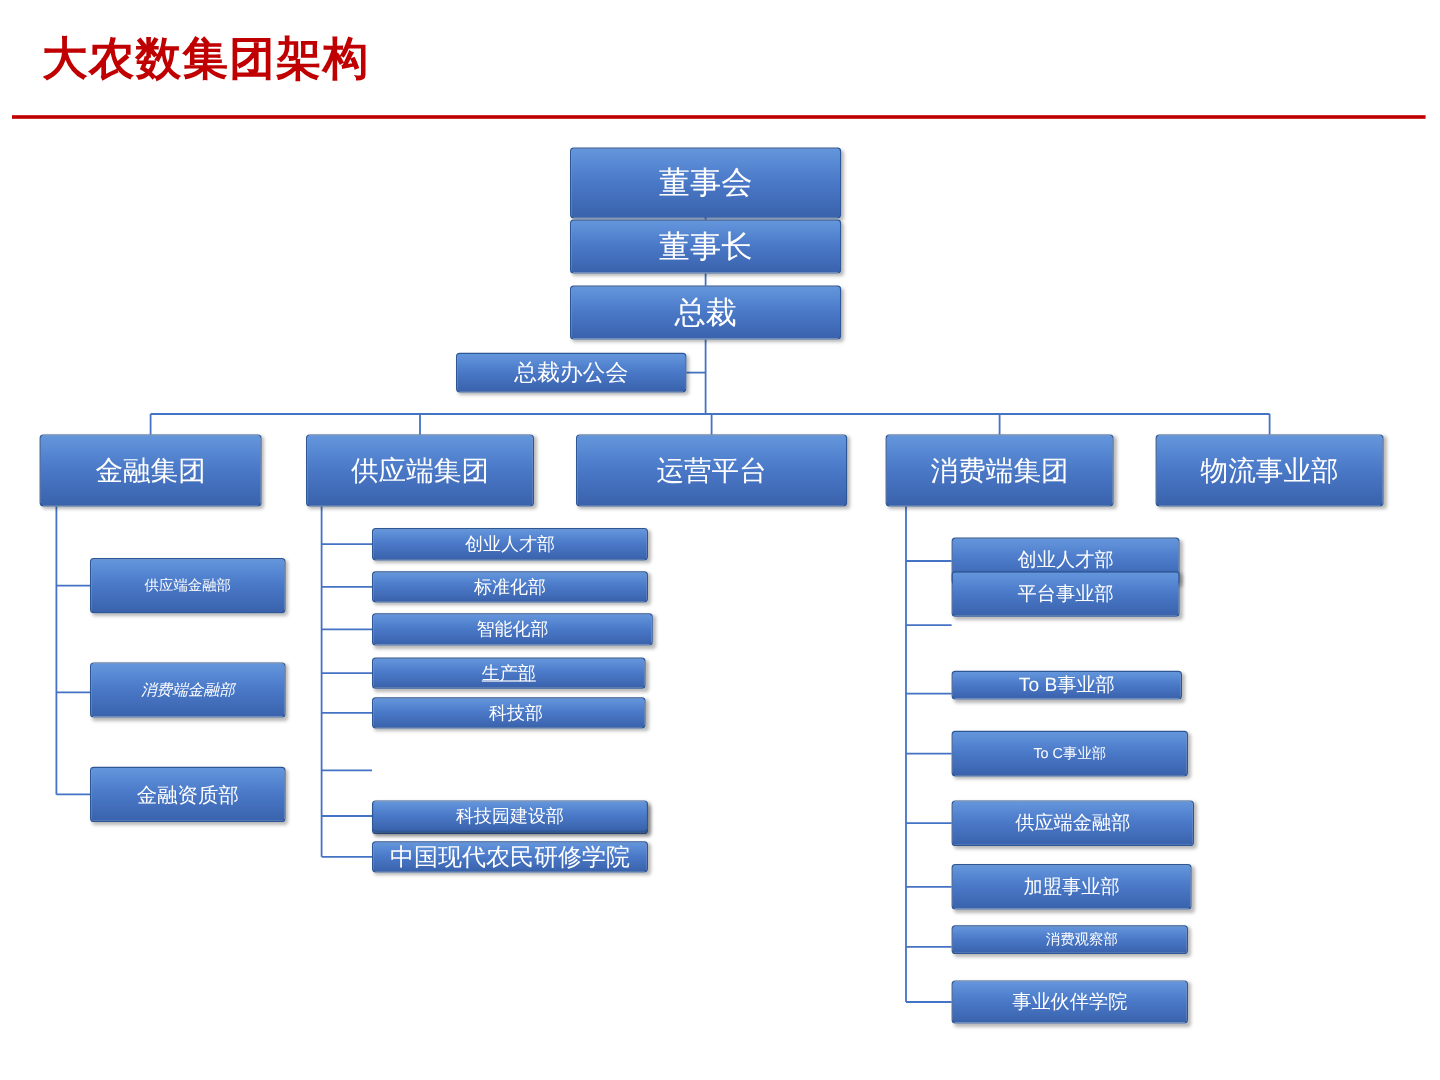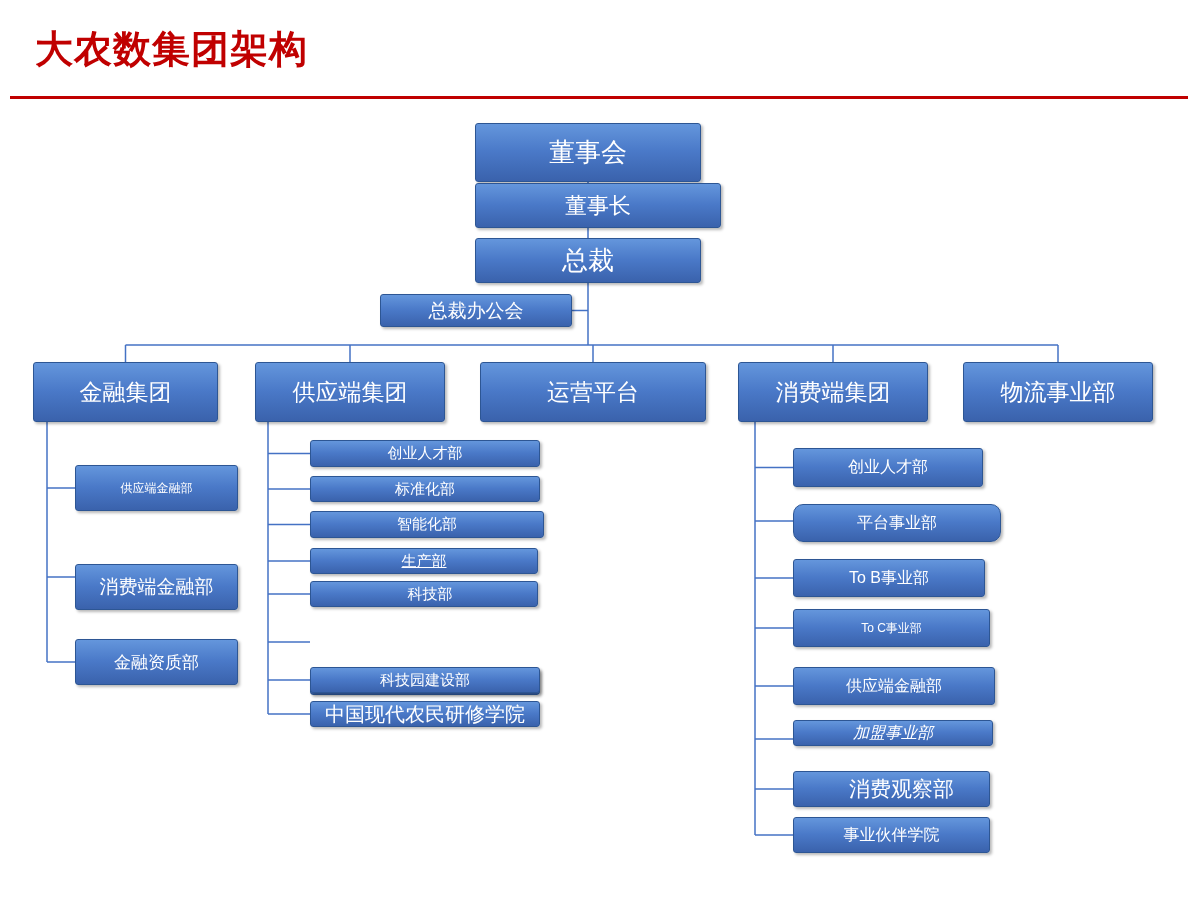--- a/index.html
+++ b/index.html
@@ -81,21 +81,21 @@
       <line x1="755" y1="628" x2="793" y2="628" stroke="#4472C4" stroke-width="1.5"></line>
       <line x1="755" y1="686" x2="793" y2="686" stroke="#4472C4" stroke-width="1.5"></line>
       <line x1="755" y1="739" x2="793" y2="739" stroke="#4472C4" stroke-width="1.5"></line>
       <line x1="755" y1="789" x2="793" y2="789" stroke="#4472C4" stroke-width="1.5"></line>
       <line x1="755" y1="835" x2="793" y2="835" stroke="#4472C4" stroke-width="1.5"></line>
     </svg>
   <div id="nodes-layer">
       <div class="org-node" style="left: 475px; top: 123px; width: 226px; height: 59px; font-size: 26px;">
         <span>董事会</span>
       </div>
-      <div class="org-node" style="left: 475px; top: 183px; width: 246px; height: 45px; font-size: 22px;">
+      <div class="org-node" style="left: 475px; top: 183px; width: 226px; height: 45px; font-size: 26px;">
         <span>董事长</span>
       </div>
       <div class="org-node" style="left: 475px; top: 238px; width: 226px; height: 45px; font-size: 26px;">
         <span>总裁</span>
       </div>
       <div class="org-node" style="left: 380px; top: 294px; width: 192px; height: 33px; font-size: 19px;">
         <span>总裁办公会</span>
       </div>
       <div class="org-node" style="left: 33px; top: 362px; width: 185px; height: 60px; font-size: 23px;">
         <span>金融集团</span>
@@ -108,21 +108,21 @@
       </div>
       <div class="org-node" style="left: 738px; top: 362px; width: 190px; height: 60px; font-size: 23px;">
         <span>消费端集团</span>
       </div>
       <div class="org-node" style="left: 963px; top: 362px; width: 190px; height: 60px; font-size: 23px;">
         <span>物流事业部</span>
       </div>
       <div class="org-node" style="left: 75px; top: 465px; width: 163px; height: 46px; font-size: 12px;">
         <span>供应端金融部</span>
       </div>
-      <div class="org-node" style="left: 75px; top: 564px; width: 163px; height: 46px; font-size: 19px;">
+      <div class="org-node" style="left: 75px; top: 552px; width: 163px; height: 46px; font-size: 13px; font-style: italic;">
         <span>消费端金融部</span>
       </div>
       <div class="org-node" style="left: 75px; top: 639px; width: 163px; height: 46px; font-size: 17px;">
         <span>金融资质部</span>
       </div>
       <div class="org-node" style="left: 310px; top: 440px; width: 230px; height: 27px; font-size: 15px;">
         <span>创业人才部</span>
       </div>
       <div class="org-node" style="left: 310px; top: 476px; width: 230px; height: 26px; font-size: 15px;">
         <span>标准化部</span>
@@ -141,35 +141,35 @@
       </div>
       <div class="org-node" style="left: 310px; top: 667px; width: 230px; height: 26px; font-size: 15px;">
         <span>科技园建设部</span>
       </div>
       <div class="org-node" style="left: 310px; top: 701px; width: 230px; height: 26px; font-size: 20px;">
         <span>中国现代农民研修学院</span>
       </div>
       <div class="org-node" style="left: 793px; top: 448px; width: 190px; height: 39px; font-size: 16px;">
         <span>创业人才部</span>
       </div>
-      <div class="org-node" style="left: 793px; top: 504px; width: 208px; height: 38px; font-size: 16px; border-radius: 10px;">
+      <div class="org-node" style="left: 793px; top: 476px; width: 190px; height: 38px; font-size: 16px;">
         <span>平台事业部</span>
       </div>
-      <div class="org-node" style="left: 793px; top: 559px; width: 192px; height: 38px; font-size: 16px;">
+      <div class="org-node" style="left: 793px; top: 559px; width: 192px; height: 24px; font-size: 16px;">
         <span>To B事业部</span>
       </div>
       <div class="org-node" style="left: 793px; top: 609px; width: 197px; height: 38px; font-size: 12px;">
         <span>To C事业部</span>
       </div>
       <div class="org-node" style="left: 793px; top: 667px; width: 202px; height: 38px; font-size: 16px;">
         <span>供应端金融部</span>
       </div>
-      <div class="org-node" style="left: 793px; top: 720px; width: 200px; height: 26px; font-size: 16px; font-style: italic;">
+      <div class="org-node" style="left: 793px; top: 720px; width: 200px; height: 38px; font-size: 16px;">
         <span>加盟事业部</span>
       </div>
-      <div class="org-node" style="left: 793px; top: 771px; width: 197px; height: 36px; font-size: 21px; padding-left: 20px;">
+      <div class="org-node" style="left: 793px; top: 771px; width: 197px; height: 24px; font-size: 12px; padding-left: 20px;">
         <span>消费观察部</span>
       </div>
       <div class="org-node" style="left: 793px; top: 817px; width: 197px; height: 36px; font-size: 16px;">
         <span>事业伙伴学院</span>
       </div>
     </div>
 </div>
 
 </body></html>

